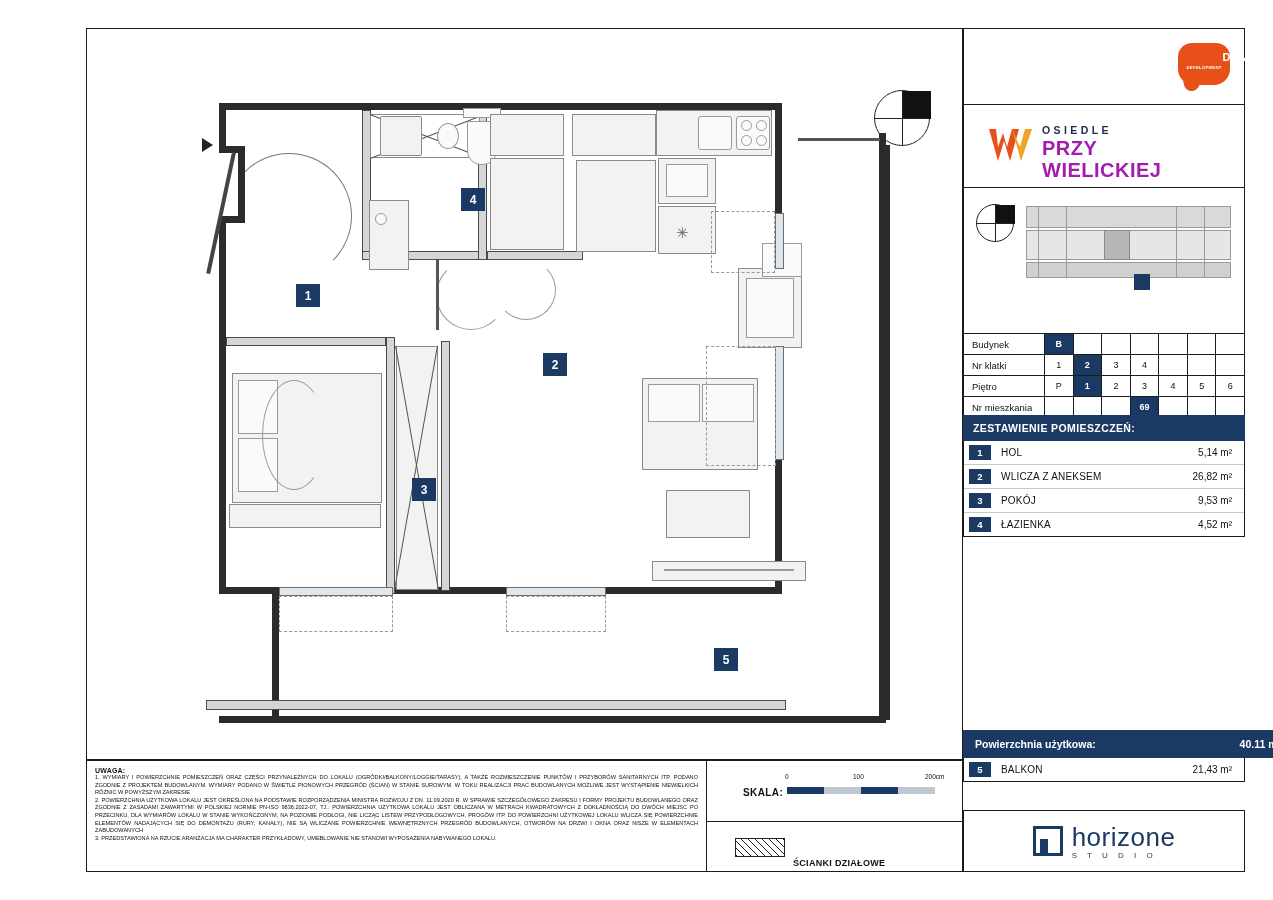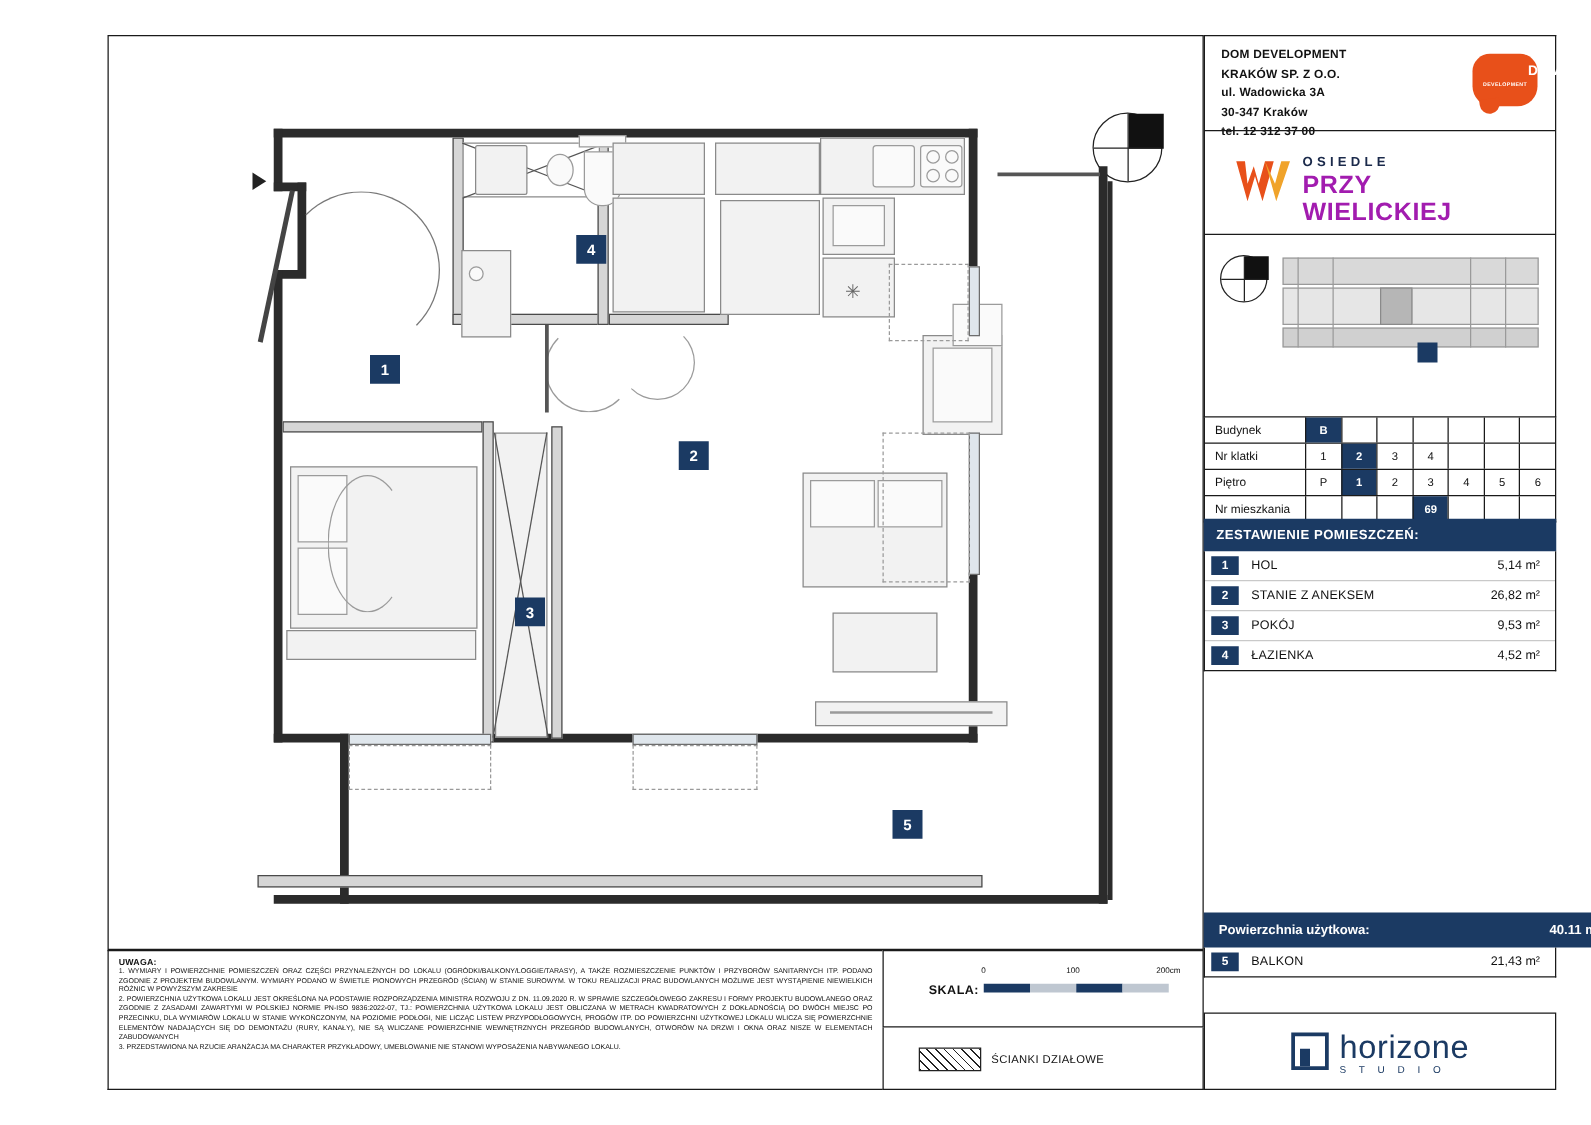--- a/index.html
+++ b/index.html
@@ -57,21 +57,21 @@
 
   .scale-box{position:absolute;left:706px;top:760px;width:257px;height:62px;box-sizing:border-box;border:1px solid #1a1a1a;}
   .legend-box{position:absolute;left:706px;top:822px;width:257px;height:50px;box-sizing:border-box;border:1px solid #1a1a1a;border-top:none;}
   .scale-lbl{position:absolute;left:36px;top:26px;font-size:10px;font-weight:bold;letter-spacing:.4px;}
   .scalebar{position:absolute;left:80px;top:26px;width:148px;height:7px;}
   .sb-seg{position:absolute;top:0;height:7px;}
   .sb-ticks{position:absolute;left:80px;top:13px;width:160px;font-size:6.5px;}
 
   .hatch-swatch{position:absolute;left:28px;top:16px;width:48px;height:17px;border:1px solid #222;
      background:repeating-linear-gradient(45deg,#222 0 1px,transparent 1px 5px);}
-  .legend-txt{position:absolute;left:86px;top:20px;font-size:9px;font-weight:normal;letter-spacing:.3px;}
+  .legend-txt{position:absolute;left:86px;top:36px;font-size:9px;font-weight:bold;letter-spacing:.3px;}
 
   
   .plan{position:absolute;left:86px;top:28px;width:877px;height:732px;}
   .wall{position:absolute;background:#2b2b2b;}
   .wall-l{position:absolute;background:#d6d6d6;border:1px solid #4a4a4a;box-sizing:border-box;}
   .thin{position:absolute;background:#555;}
   .gl{position:absolute;border:1px solid #6d6d6d;box-sizing:border-box;background:#fff;}
   .furn{position:absolute;border:1px solid #8a8a8a;box-sizing:border-box;background:#f2f2f2;}
   .furn2{position:absolute;border:1px solid #9b9b9b;box-sizing:border-box;background:#fafafa;}
   .badge{position:absolute;width:24px;height:23px;background:#1b3a63;color:#fff;font-size:12px;font-weight:bold;display:flex;align-items:center;justify-content:center;}
@@ -224,27 +224,20 @@
       <span style="position:absolute;left:138px;">200cm</span>
     </div>
   </div>
 
   <div class="legend-box">
     <div class="hatch-swatch"></div>
     <div class="legend-txt">ŚCIANKI DZIAŁOWE</div>
   </div>
 
   <div class="addr">
-    <div class="lines">
-      <div>DOM DEVELOPMENT</div>
-      <div>KRAKÓW SP. Z O.O.</div>
-      <div>ul. Wadowicka 3A</div>
-      <div>30-347 Kraków</div>
-      <div>tel. 12 312 37 00</div>
-    </div>
     <div class="logo-dom">
       <div class="dom-blob"></div>
       <div class="dom-txt1">DOM</div>
       <div class="dom-txt2">DEVELOPMENT</div>
     </div>
   </div>
 
   <div class="brand">
     <div class="brand-mark">
       <svg width="46" height="40" viewBox="0 0 46 40">
@@ -330,21 +323,21 @@
   <div class="zest-head">ZESTAWIENIE POMIESZCZEŃ:</div>
 
   <div class="rooms">
     <div class="room-row">
       <div class="rnum">1</div>
       <div class="rname">HOL</div>
       <div class="rarea">5,14 m²</div>
     </div>
     <div class="room-row">
       <div class="rnum">2</div>
-      <div class="rname">STANIE Z ANEKSEM</div>
+      <div class="rname">WLICZA Z ANEKSEM</div>
       <div class="rarea">26,82 m²</div>
     </div>
     <div class="room-row">
       <div class="rnum">3</div>
       <div class="rname">POKÓJ</div>
       <div class="rarea">9,53 m²</div>
     </div>
     <div class="room-row">
       <div class="rnum">4</div>
       <div class="rname">ŁAZIENKA</div>

